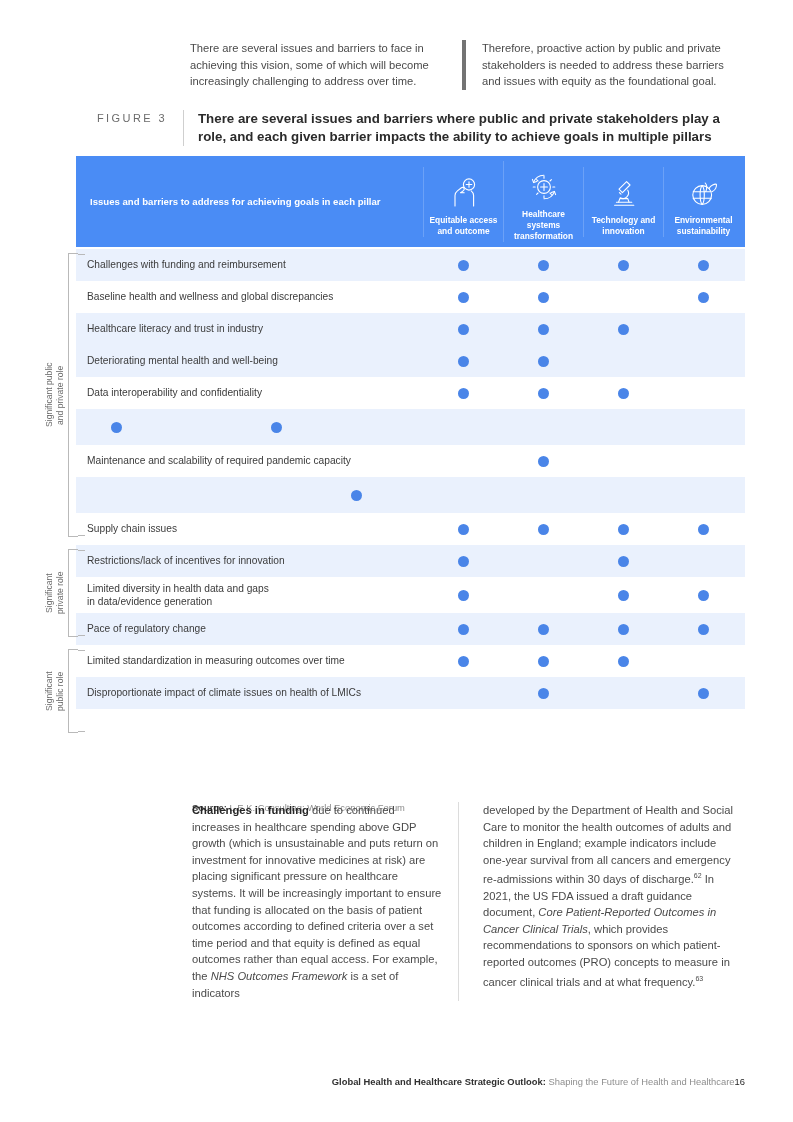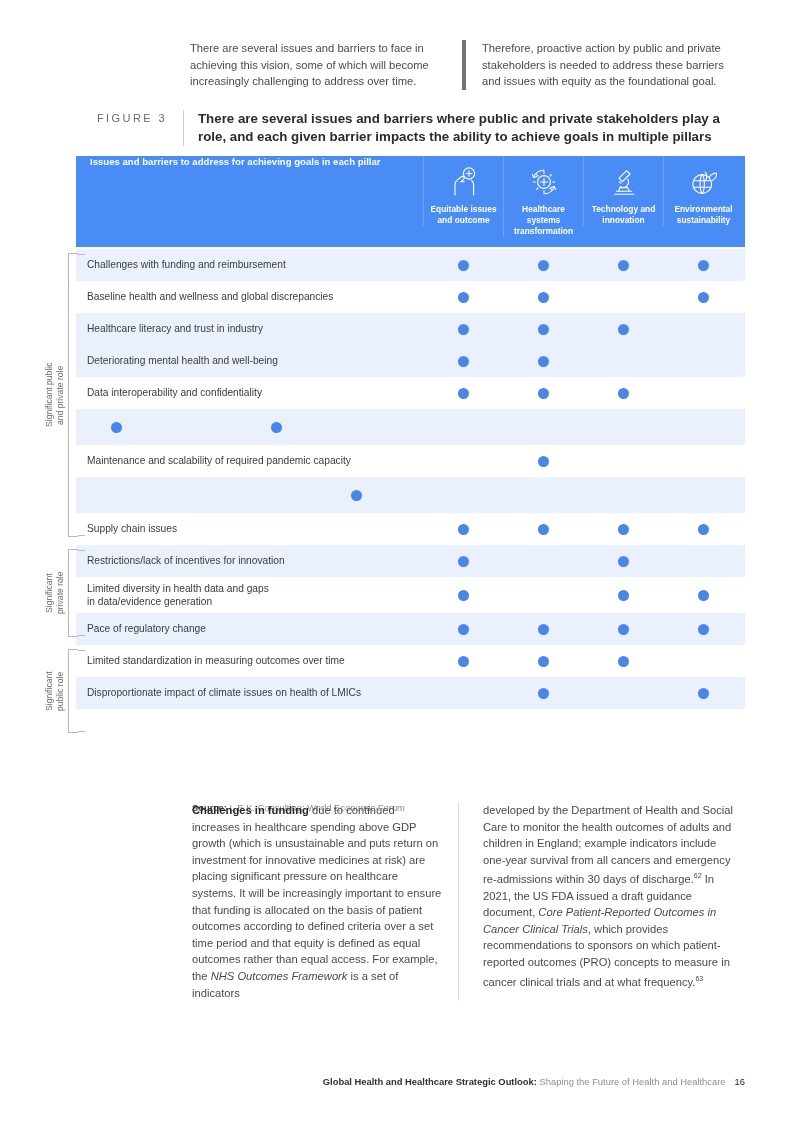--- a/index.html
+++ b/index.html
@@ -34,21 +34,21 @@
     border-left:1px solid #cfcfcf;
     padding-left:14px;
     font-size:13.3px; font-weight:bold; line-height:18px; color:#2b2b2b;
     width:540px;
   }
 
   
   .table{position:absolute; left:76px; top:156px; width:669px;}
   .thead{
     background:#4a8cf5;
-    display:flex; align-items:flex-start; height:91px;
+    display:flex; align-items:center; height:91px;
     border-bottom:2px solid #ffffff;
   }
   .th-main{
     flex:0 0 347px; display:flex; align-items:center;
     color:#ffffff; font-size:9.6px; font-weight:bold; padding-left:14px;
     box-sizing:border-box;
   }
   .th-col{
     flex:0 0 80px; box-sizing:border-box;
     border-left:1px solid #6ba1f7;
@@ -118,21 +118,21 @@
   .body-col b{color:#262626;}
   .body-col i{font-style:italic;}
   sup{font-size:7px; vertical-align:super;}
 
   
   .footer{
     position:absolute; left:0; top:1076px; width:745px;
     text-align:right; font-size:9.4px; color:#8e8e8e;
   }
   .footer b{color:#303030;}
-  .footer .pg{color:#262626;font-weight:normal;margin-left:9px;}
+  .footer .pg{color:#262626;font-weight:normal;}
 </style>
 </head>
 <body>
 
 <div class="page">
 
   <div class="intro">
     <div class="intro-col">There are several issues and barriers to face in achieving this vision, some of which will become increasingly challenging to address over time.</div>
     <div class="intro-col right">Therefore, proactive action by public and private stakeholders is needed to address these barriers and issues with equity as the foundational goal.</div>
   </div>
@@ -149,21 +149,21 @@
       <div class="th-col">
         <div class="ico">
           <svg width="34" height="34" viewBox="0 0 34 34" fill="none" stroke="#ffffff" stroke-width="1.1" stroke-linecap="round" stroke-linejoin="round">
             <circle cx="22" cy="8.5" r="5.6"></circle>
             <path d="M22 5.7v5.6M19.2 8.5h5.6"></path>
             <path d="M8 30V19.5c0-2 1-3.5 2.4-4.6l4-3.1c.9-.7 2.1-.5 2.6.4.4.8.2 1.8-.6 2.4l-2.6 2"></path>
             <path d="M26.6 30V19.5c0-2-1-3.5-2.4-4.6"></path>
             <path d="M13.8 16.6l3.4.1"></path>
           </svg>
         </div>
-        <div class="lbl">Equitable issues and outcome</div>
+        <div class="lbl">Equitable access and outcome</div>
       </div>
 
       <div class="th-col">
         <div class="ico">
           <svg width="34" height="34" viewBox="0 0 34 34" fill="none" stroke="#ffffff" stroke-width="1.1" stroke-linecap="round" stroke-linejoin="round">
             <circle cx="17" cy="17" r="6.4"></circle>
             <path d="M17 13.6v6.8M13.6 17h6.8"></path>
             <path d="M17 8.2v-2M17 27.8v-2M8.2 17h-2M27.8 17h-2M11 11l-1.4-1.4M24.4 24.4L23 23M11 23l-1.4 1.4M24.4 9.6L23 11"></path>
             <path d="M6.6 12.4A11 11 0 0 1 17 5.2"></path>
             <path d="M5.4 9.4l1.2 3.2 3.2-1.1"></path>

